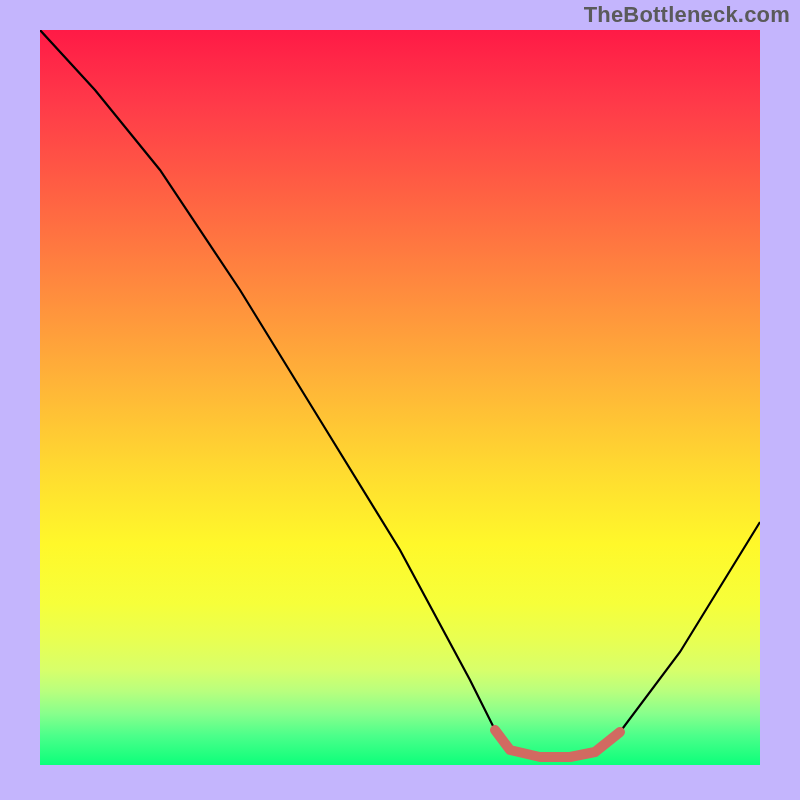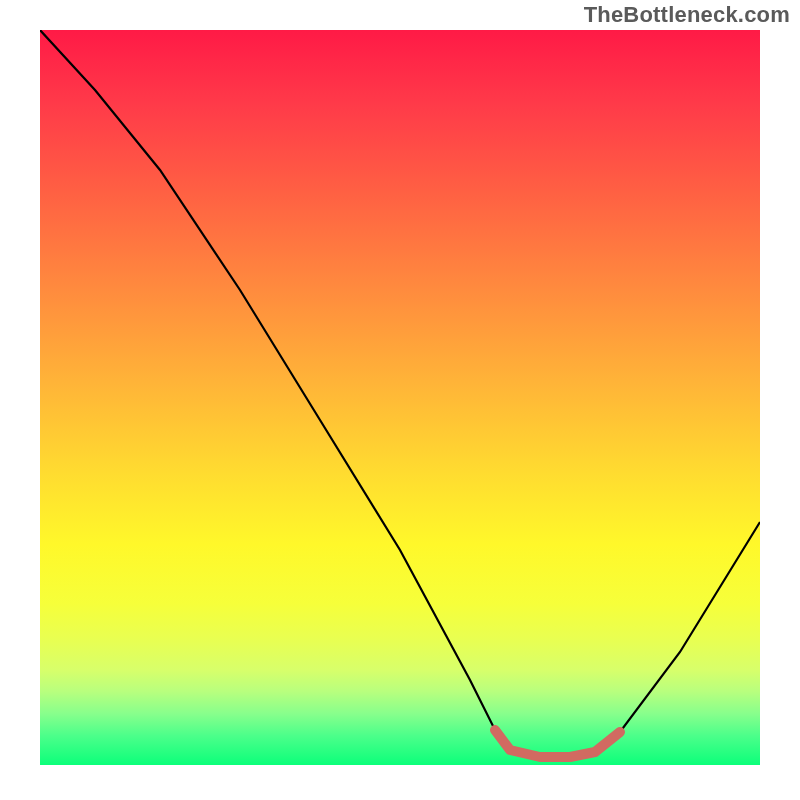--- a/index.html
+++ b/index.html
@@ -8,21 +8,21 @@
     width: 800px;
     height: 800px;
     background: #000;
     overflow: hidden;
     font-family: Arial, Helvetica, sans-serif;
   }
   .frame {
     position: relative;
     width: 800px;
     height: 800px;
-    background: #ffffff;
+    background: #c4b5fd;
   }
   .watermark {
     position: absolute;
     top: 2px;
     right: 10px;
     color: #5a5a5a;
     font-size: 22px;
     font-weight: 600;
     letter-spacing: 0.2px;
     z-index: 5;

